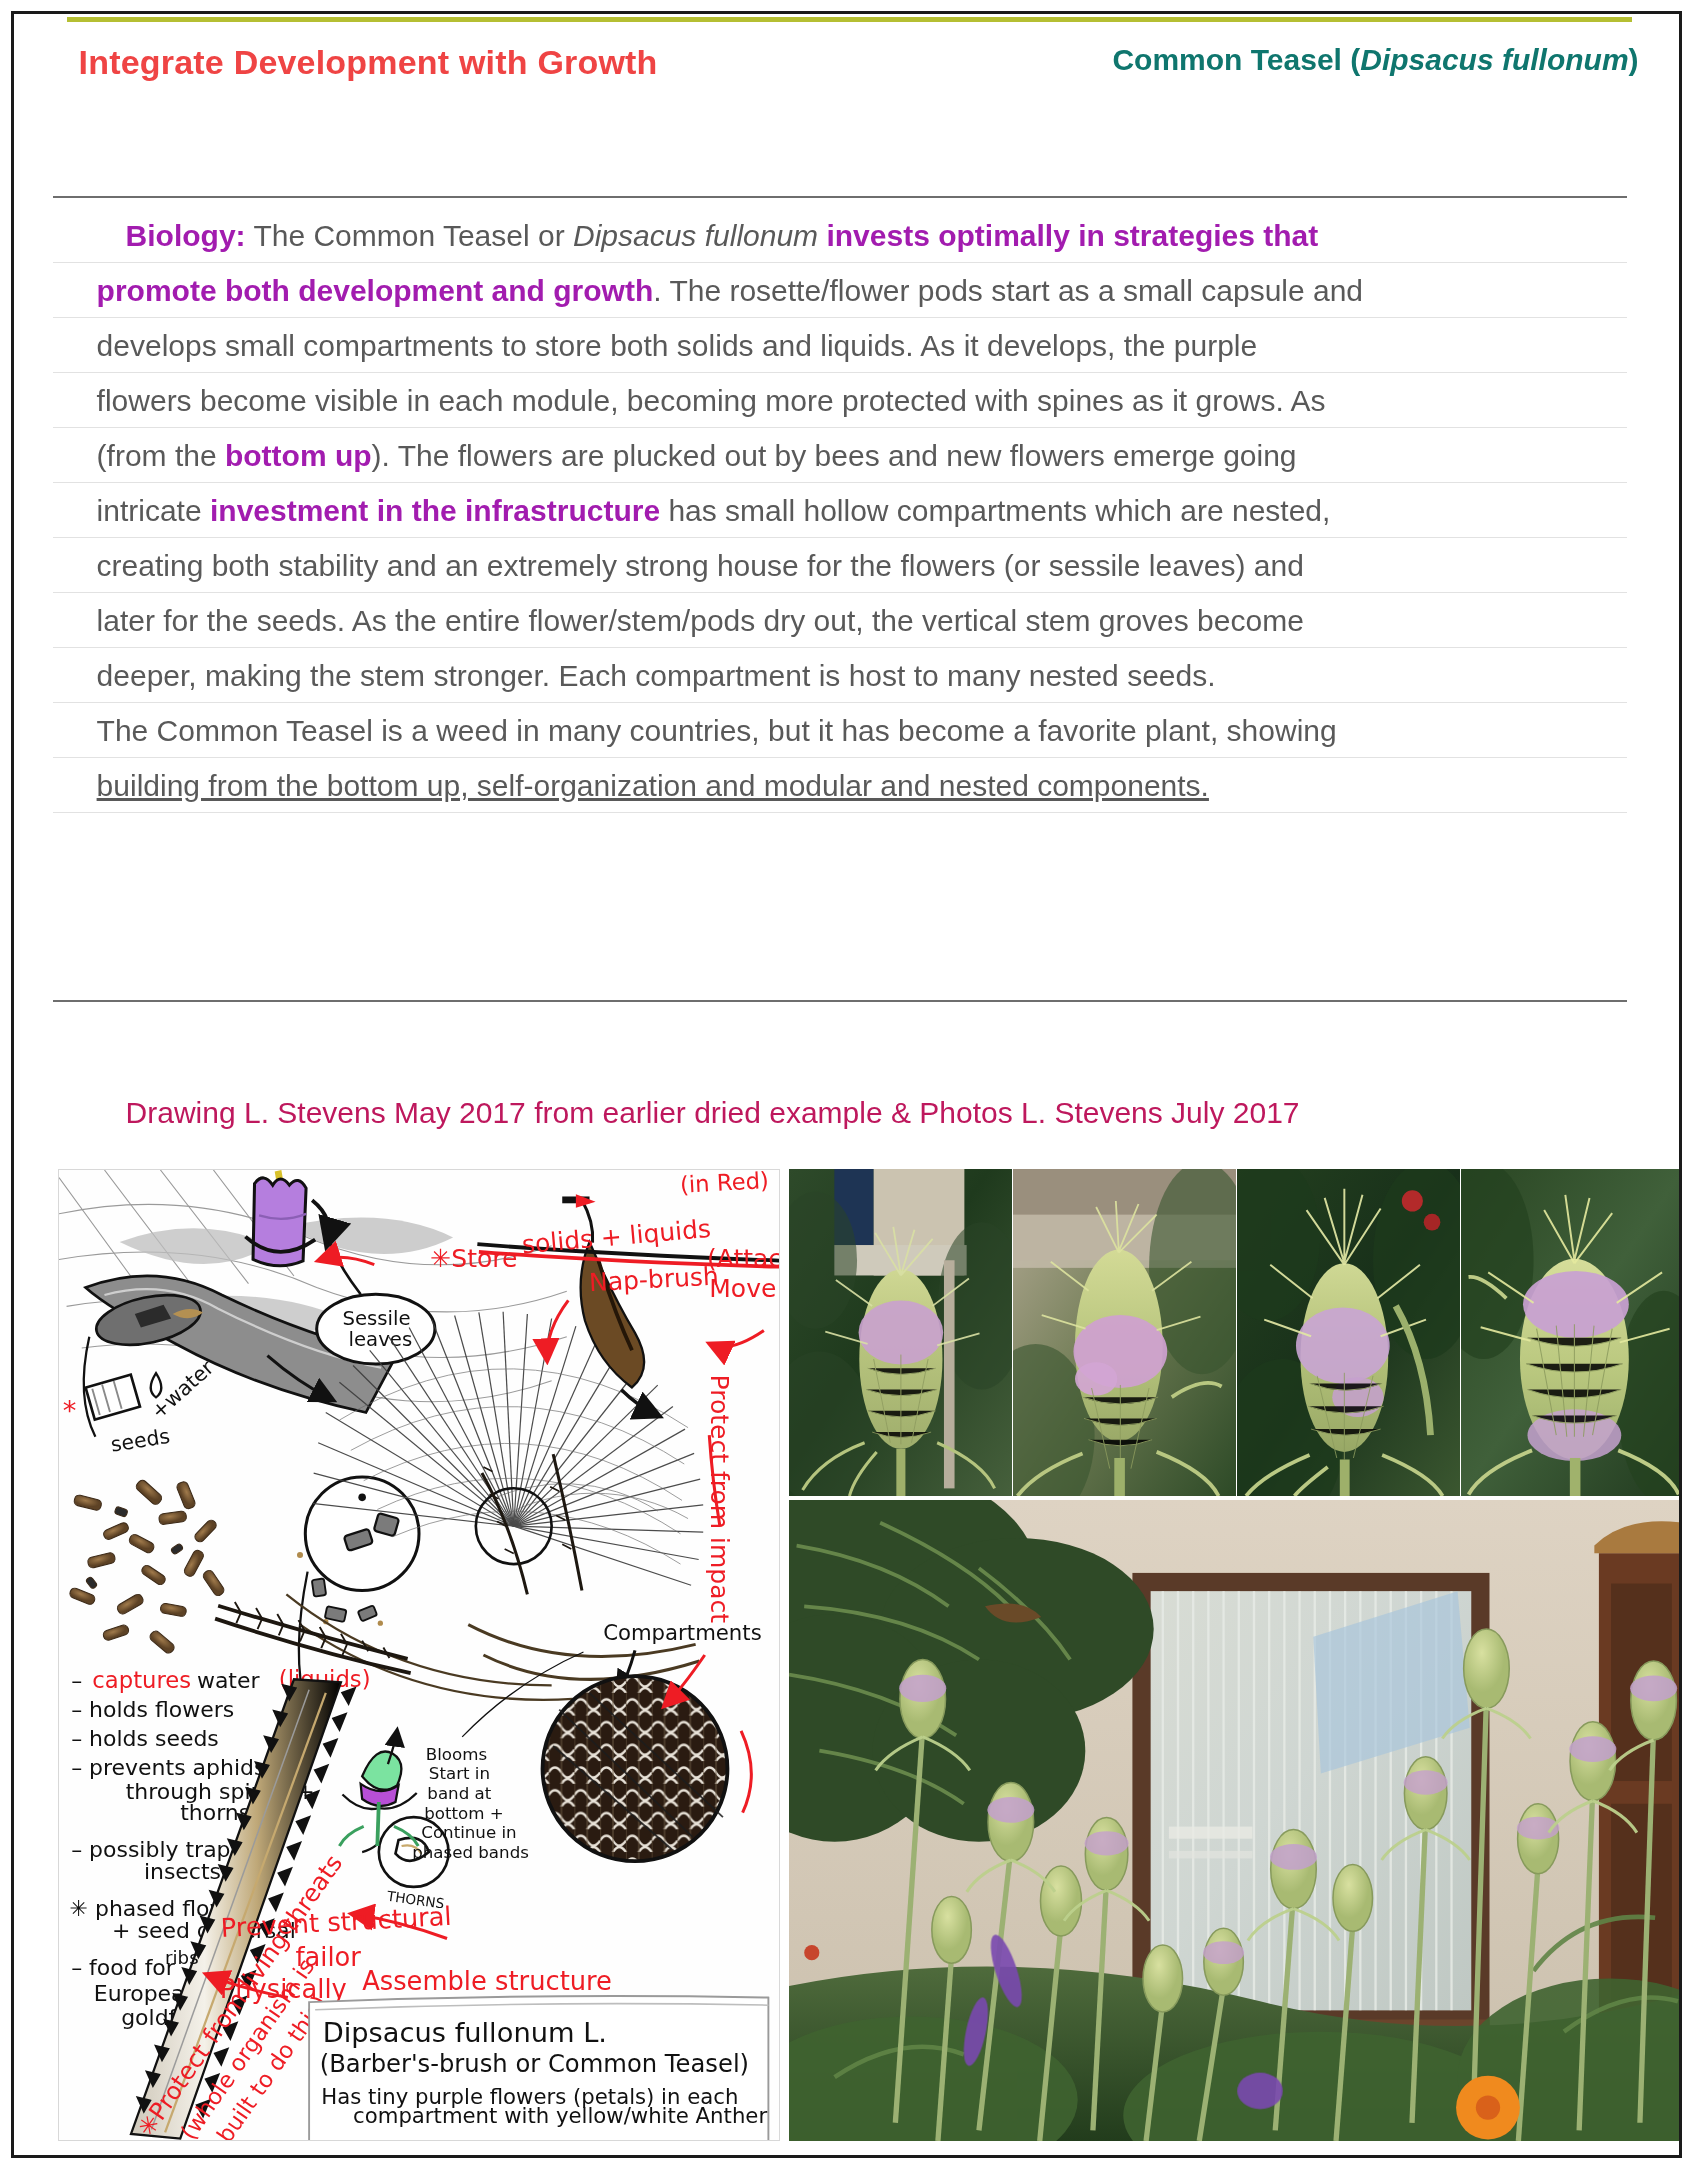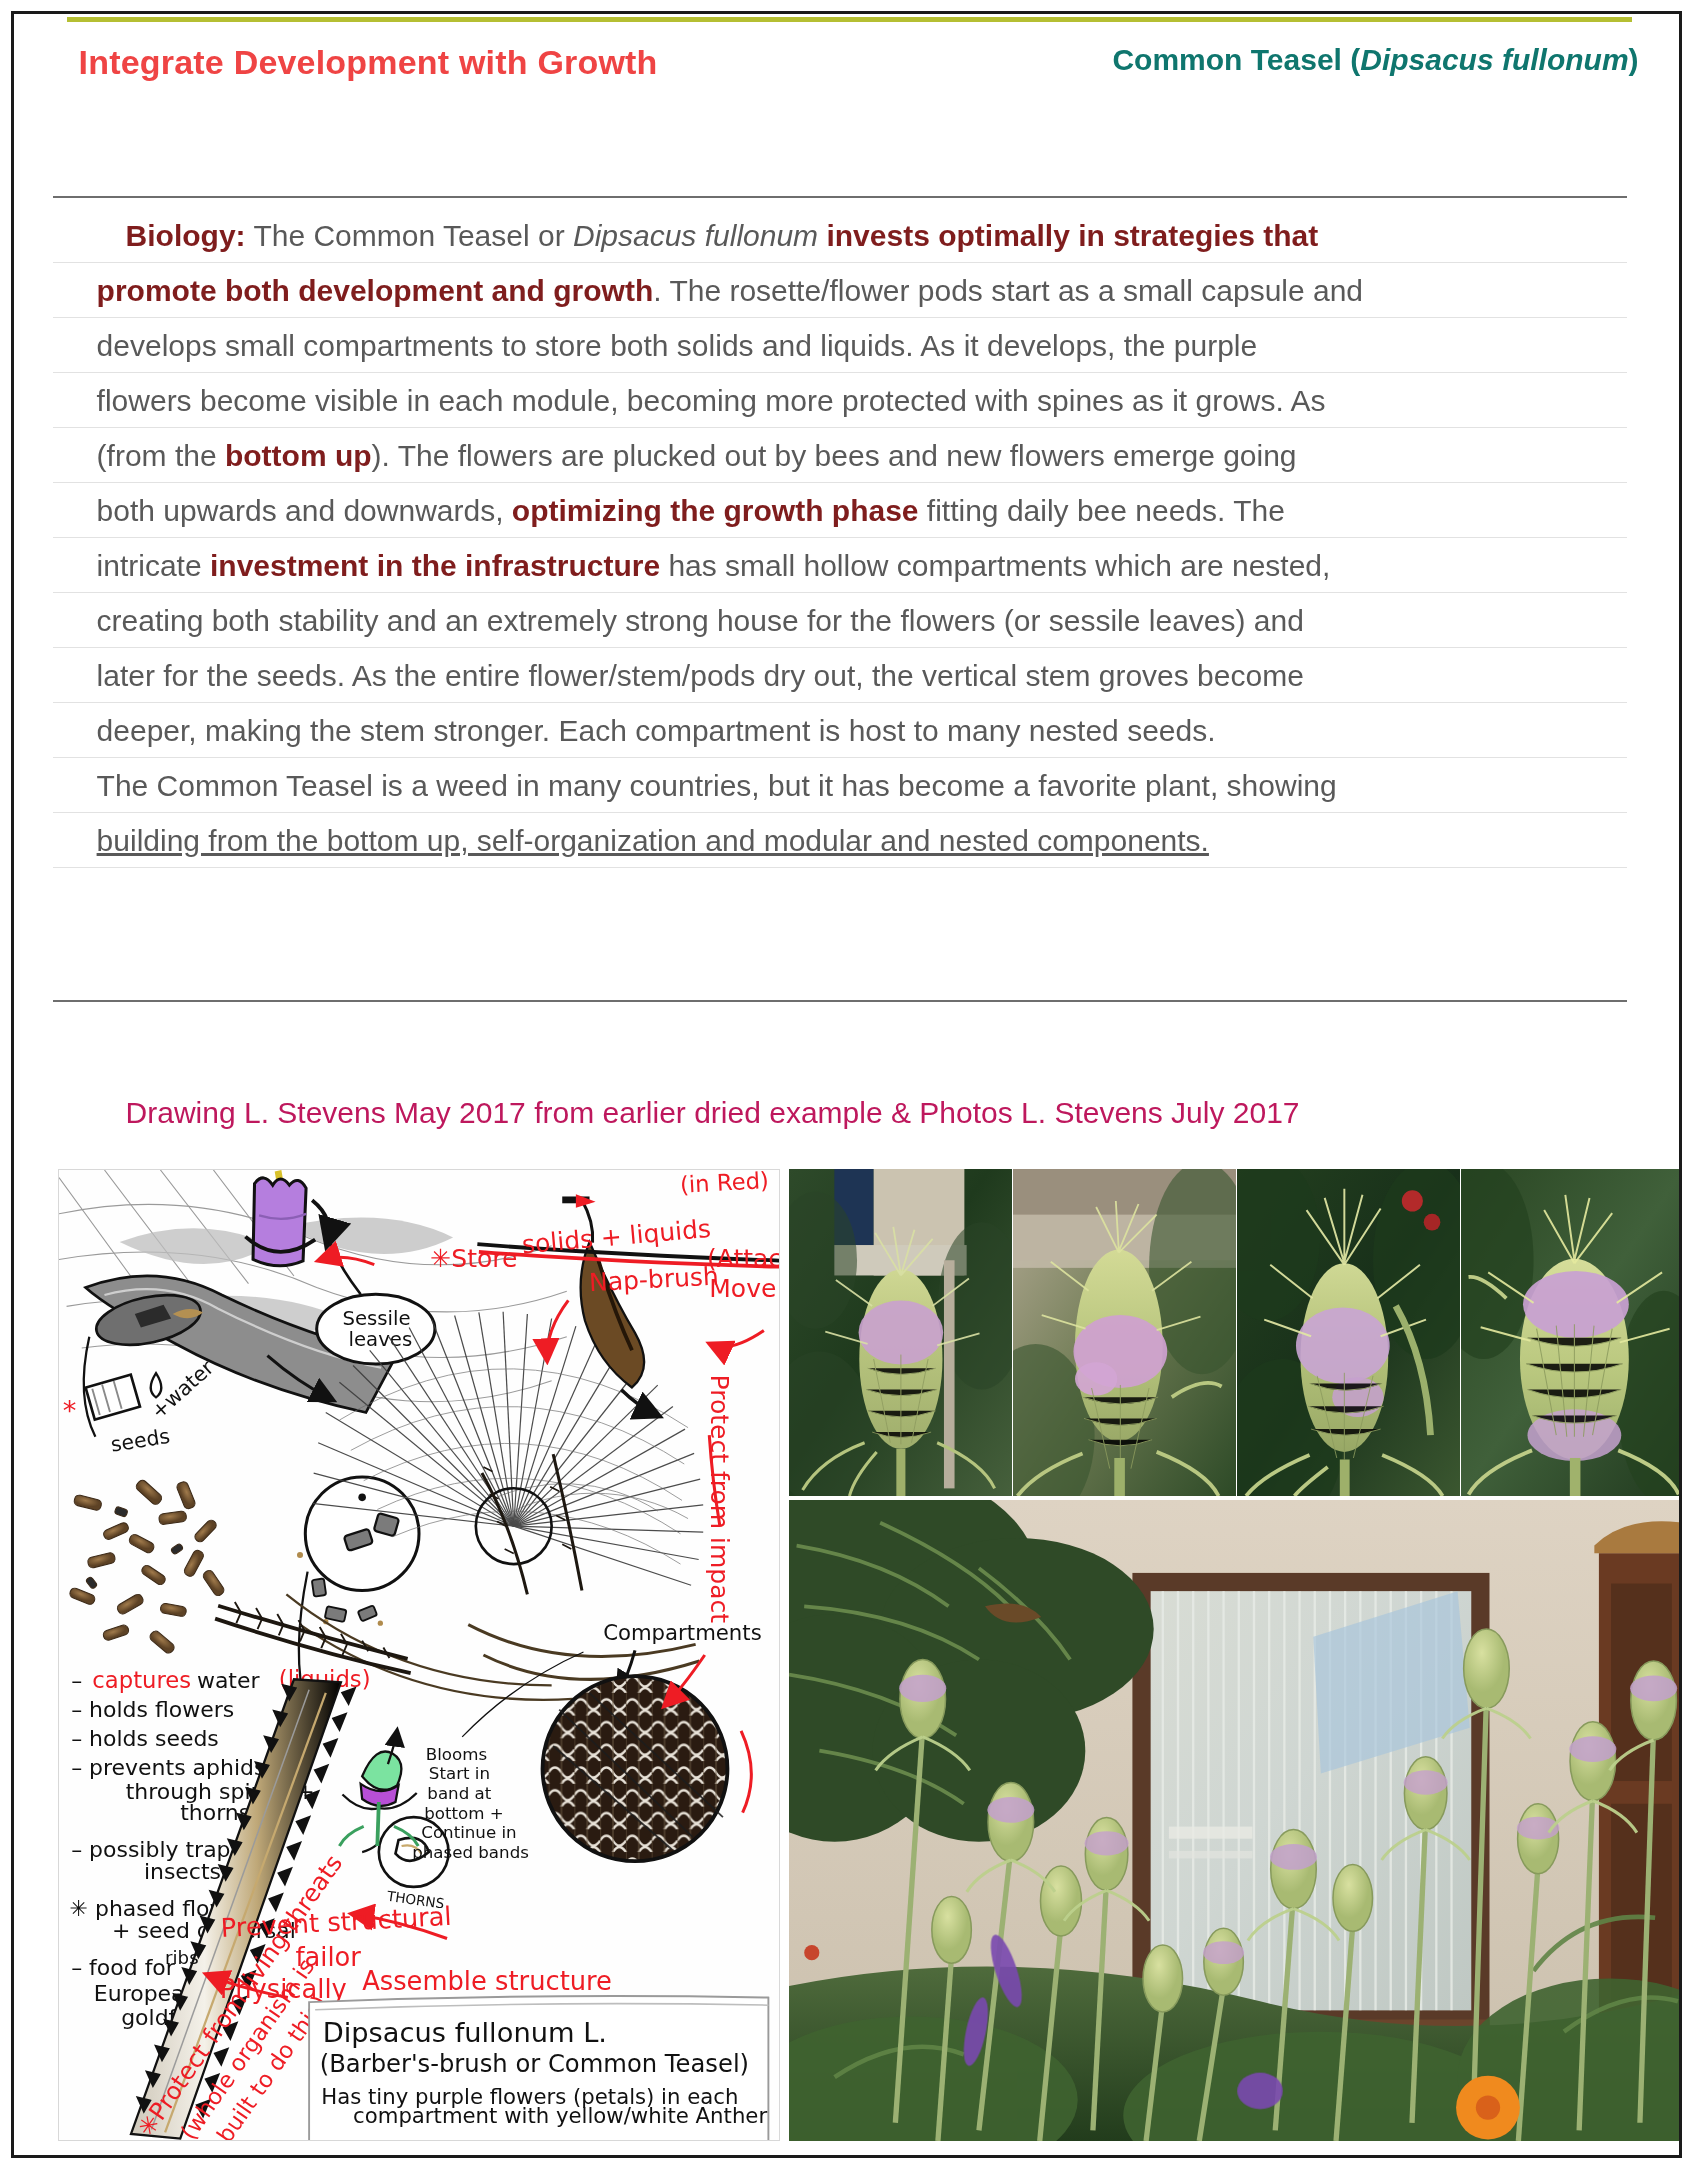--- a/index.html
+++ b/index.html
@@ -55,21 +55,21 @@
     line-height:55px;
     font-size:30px;
     color:#595959;
     white-space:nowrap;
     border-bottom:1.5px solid #e2e2e2;
     padding-left:73px;
     box-sizing:border-box;
   }
   .bline:last-child{border-bottom:1.5px solid #e2e2e2;text-decoration:underline;}
   .bline.nopad{padding-left:44px;}
-  .bline b{color:#7f1d1d; font-weight:bold;}
+  .bline b{color:#a21caf; font-weight:bold;}
   .bline i{font-style:italic;}
   
   .caption{
     position:absolute; left:112px; top:1082px;
     font-size:30px; color:#be185d; white-space:nowrap;
   }
   
   .media{
     position:absolute; left:44px; top:1155px;
     width:1625px; height:972px;
@@ -115,21 +115,20 @@
 
   <div class="rule top"></div>
   <div class="rule bottom"></div>
 
   <div class="bodyblock" id="bodyblock">
       <div class="bline"><b>Biology:</b><span> The Common Teasel or </span><i>Dipsacus fullonum</i><b> invests optimally in strategies that</b></div>
       <div class="bline nopad"><b>promote both development and growth</b><span>. The rosette/flower pods start as a small capsule and</span></div>
       <div class="bline nopad"><span>develops small compartments to store both solids and liquids. As it develops, the purple</span></div>
       <div class="bline nopad"><span>flowers become visible in each module, becoming more protected with spines as it grows. As</span></div>
       <div class="bline nopad"><span>(from the </span><b>bottom up</b><span>). The flowers are plucked out by bees and new flowers emerge going</span></div>
-      <div class="bline nopad"><span>both upwards and downwards, </span><b>optimizing the growth phase</b><span> fitting daily bee needs. The</span></div>
       <div class="bline nopad"><span>intricate </span><b>investment in the infrastructure</b><span> has small hollow compartments which are nested,</span></div>
       <div class="bline nopad"><span>creating both stability and an extremely strong house for the flowers (or sessile leaves) and</span></div>
       <div class="bline nopad"><span>later for the seeds. As the entire flower/stem/pods dry out, the vertical stem groves become</span></div>
       <div class="bline nopad"><span>deeper, making the stem stronger. Each compartment is host to many nested seeds.</span></div>
       <div class="bline nopad"><span>The Common Teasel is a weed in many countries, but it has become a favorite plant, showing</span></div>
       <div class="bline nopad"><span>building from the bottom up, self-organization and modular and nested components.</span></div>
     </div>
 
   <div class="caption">Drawing L. Stevens May 2017  from earlier dried example &amp; Photos L. Stevens July 2017</div>
 

